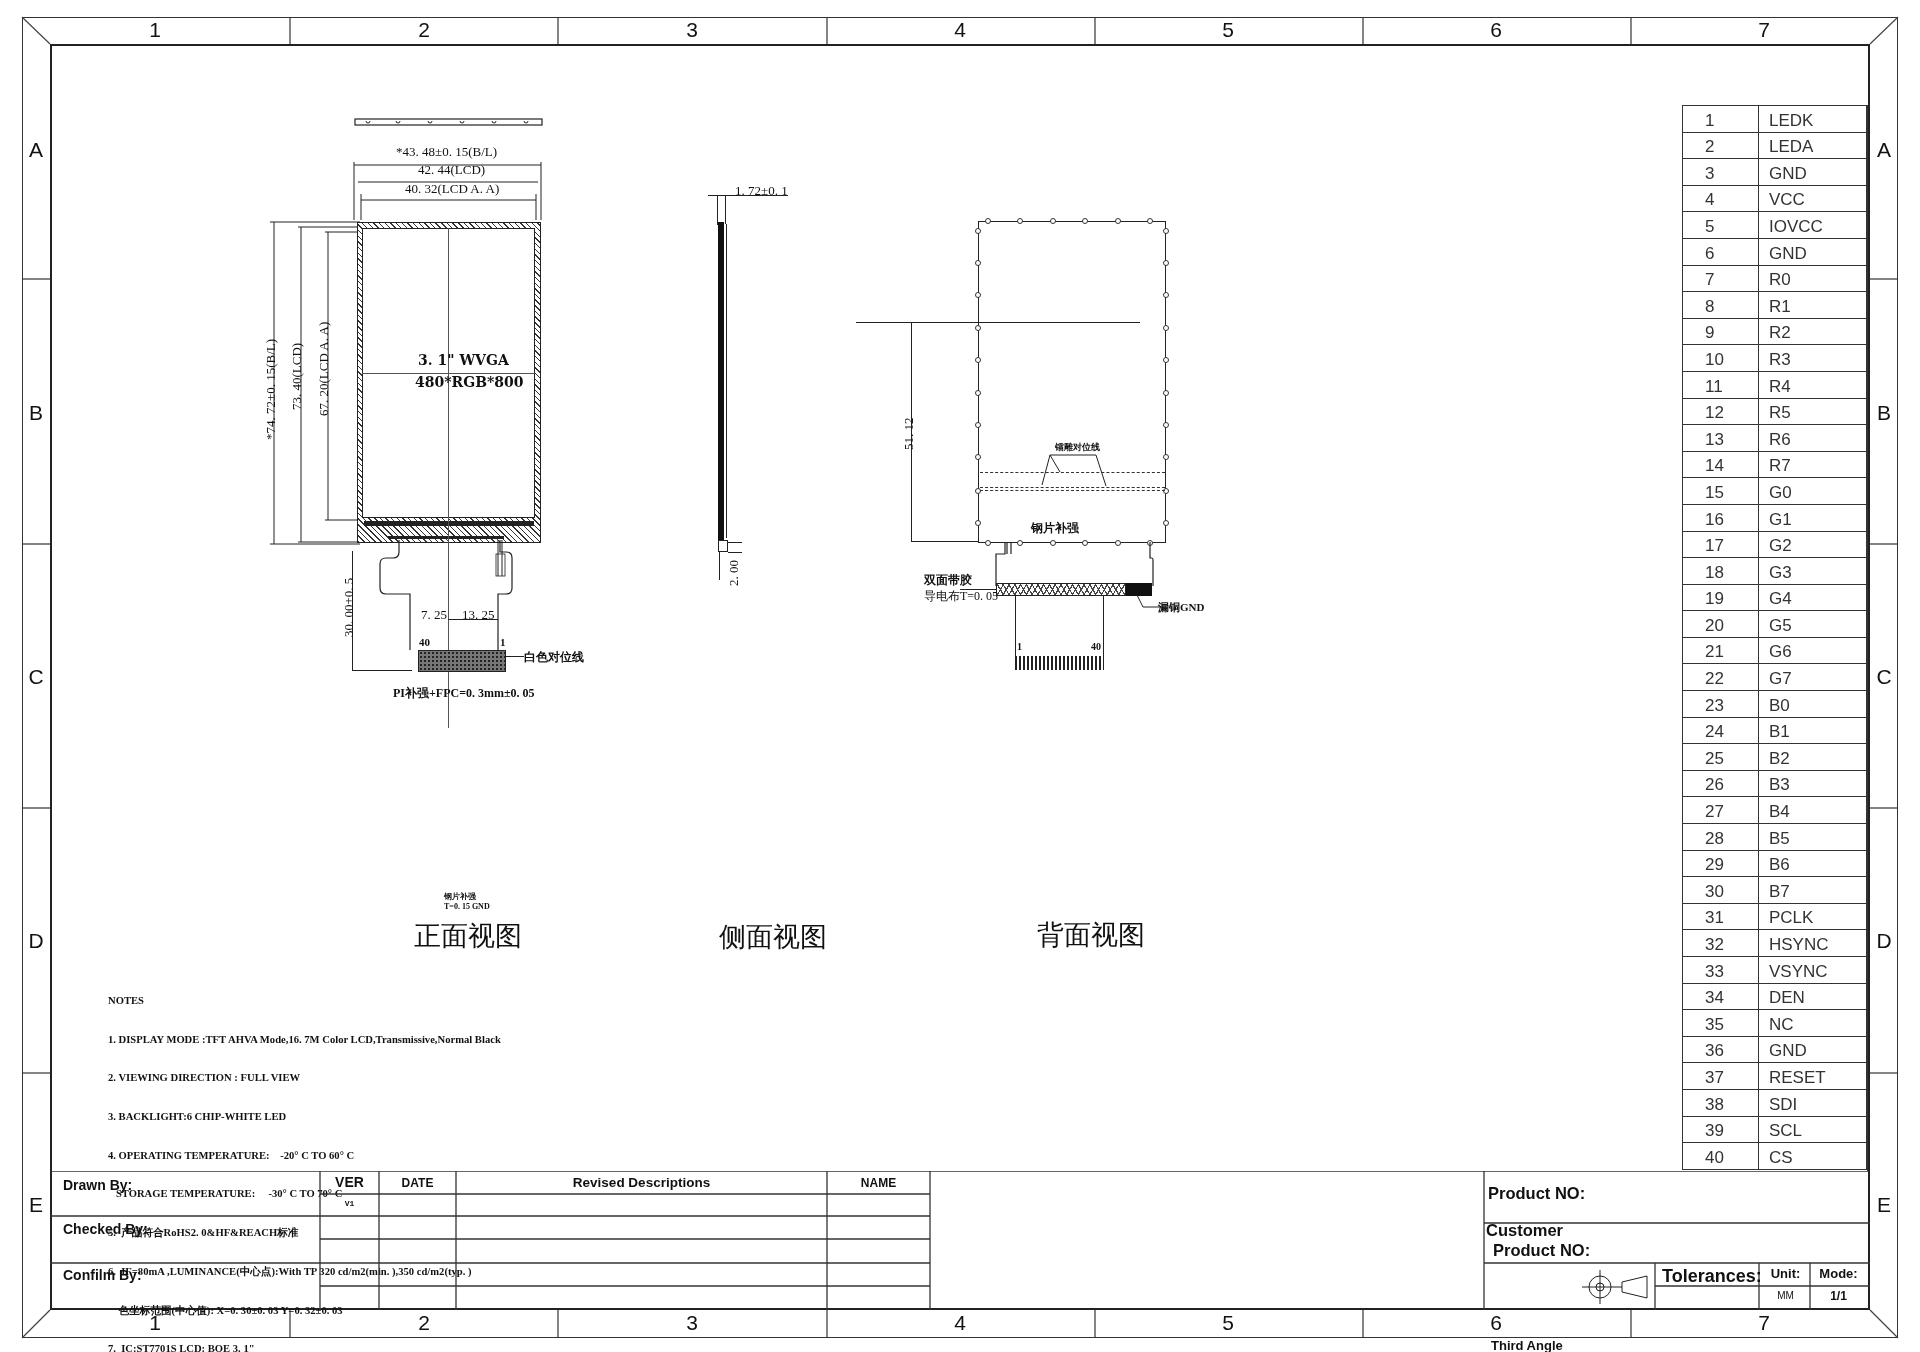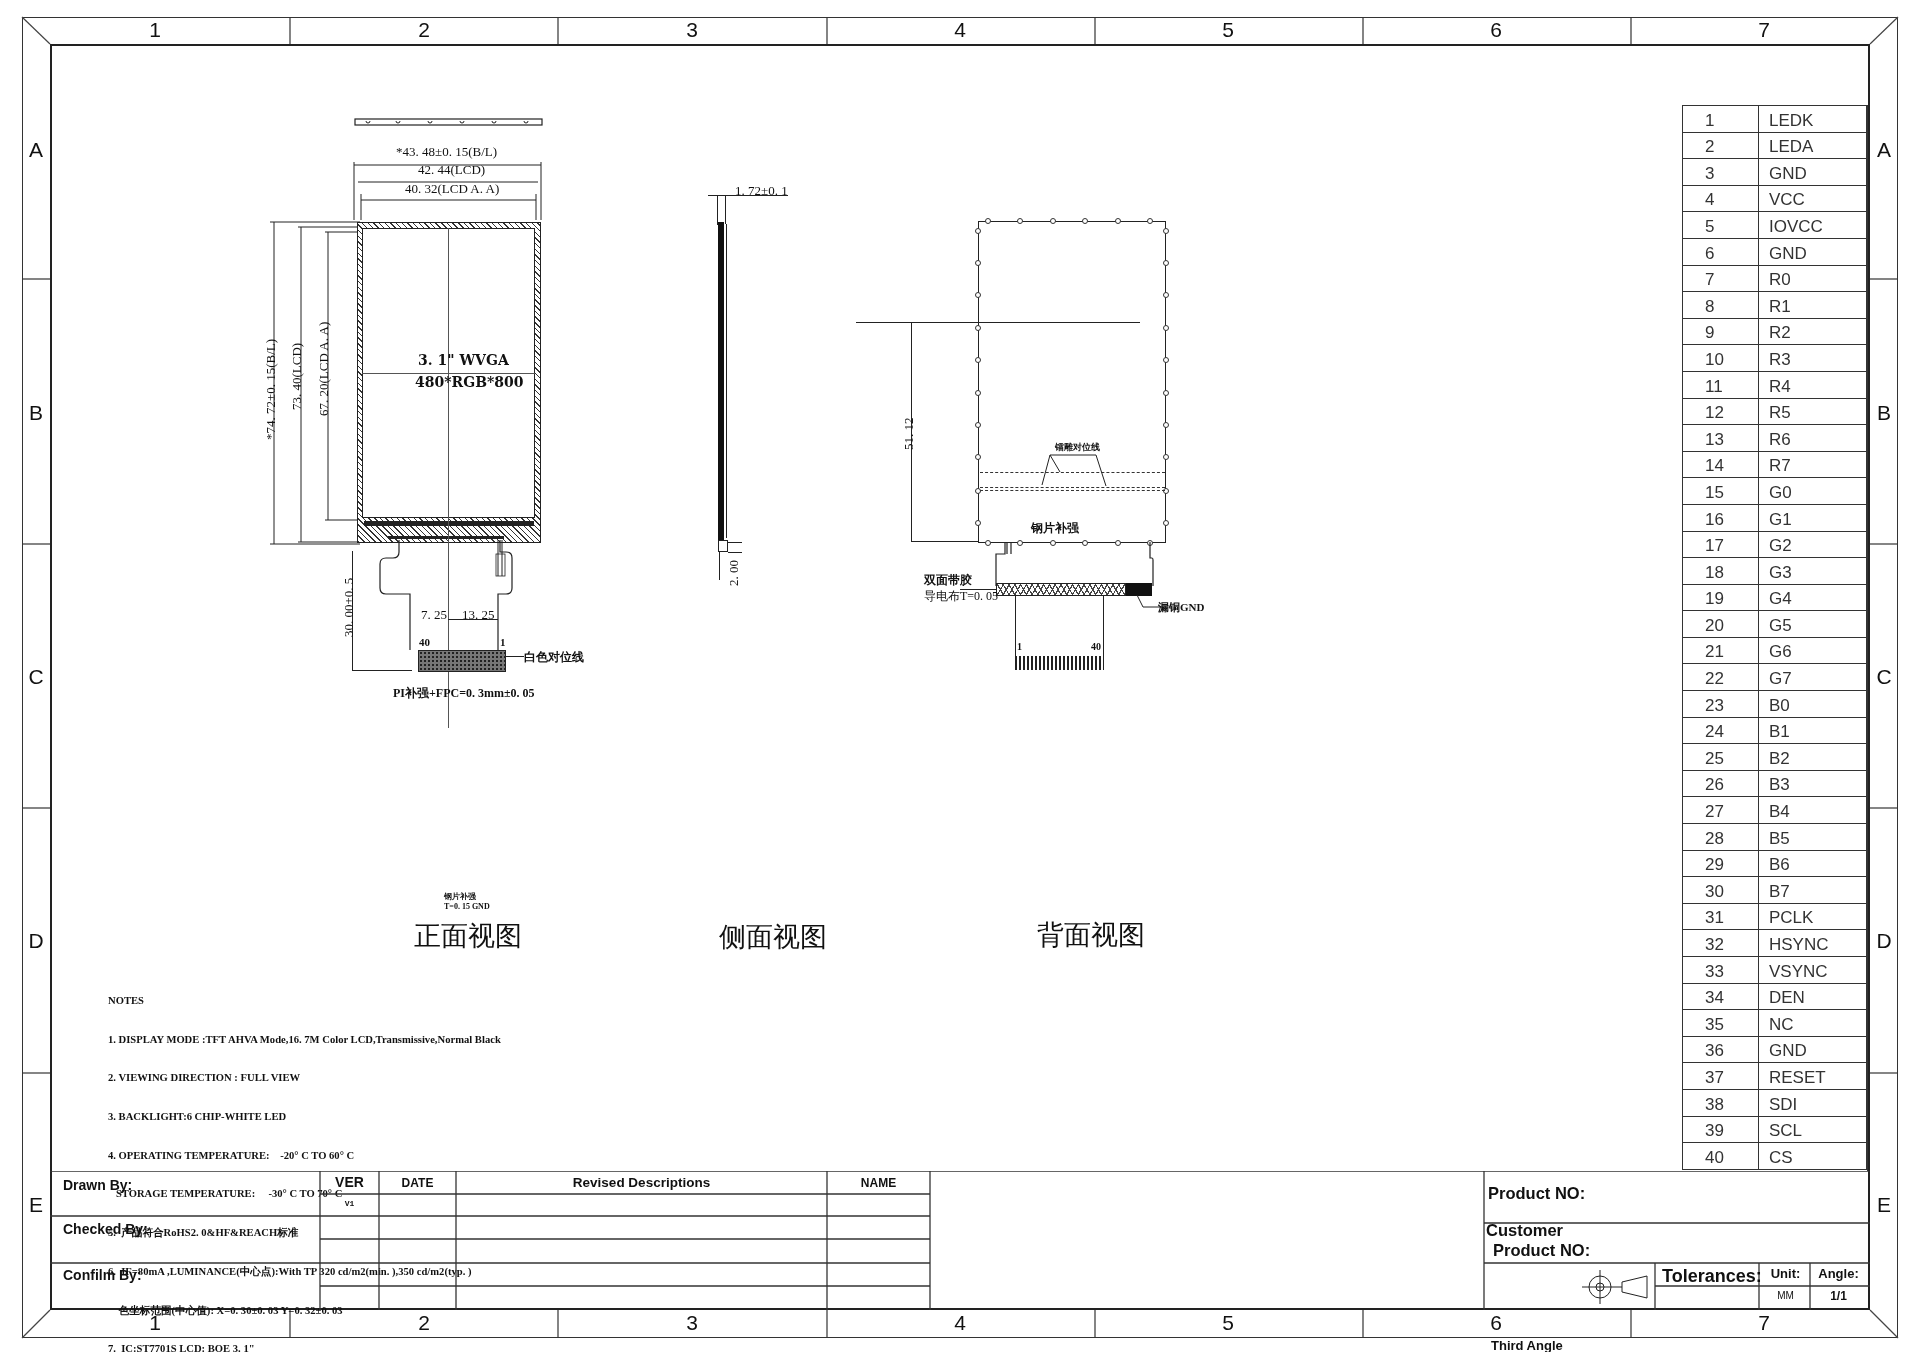--- a/index.html
+++ b/index.html
@@ -502,15 +502,15 @@
         <circle cx="18" cy="19" r="4"></circle>
       <line x1="0" y1="19" x2="40" y2="19"></line>
         <line x1="18" y1="2" x2="18" y2="36"></line>
       <path d="M40 14 L65 8 V30 L40 24 Z"></path>
     </g>
   </svg>
   <div class="tb-cell" style="left:1662px;top:1266px;font-size:18px">Tolerances:</div>
   <div class="tb-cell" style="left:1662px;top:1289px;font-size:11px"></div>
   <div class="tb-cell" style="left:1760px;top:1266px;width:51px;text-align:center;font-size:13px">Unit:</div>
   <div class="tb-cell" style="left:1760px;top:1290px;width:51px;text-align:center;font-size:10px;font-weight:normal">MM</div>
-  <div class="tb-cell" style="left:1811px;top:1266px;width:55px;text-align:center;font-size:13px">Angle:</div>
+  <div class="tb-cell" style="left:1811px;top:1266px;width:55px;text-align:center;font-size:13px">Mode:</div>
   <div class="tb-cell" style="left:1811px;top:1289px;width:55px;text-align:center;font-size:12px">1/1</div>
 </div>
 
 </body></html>

